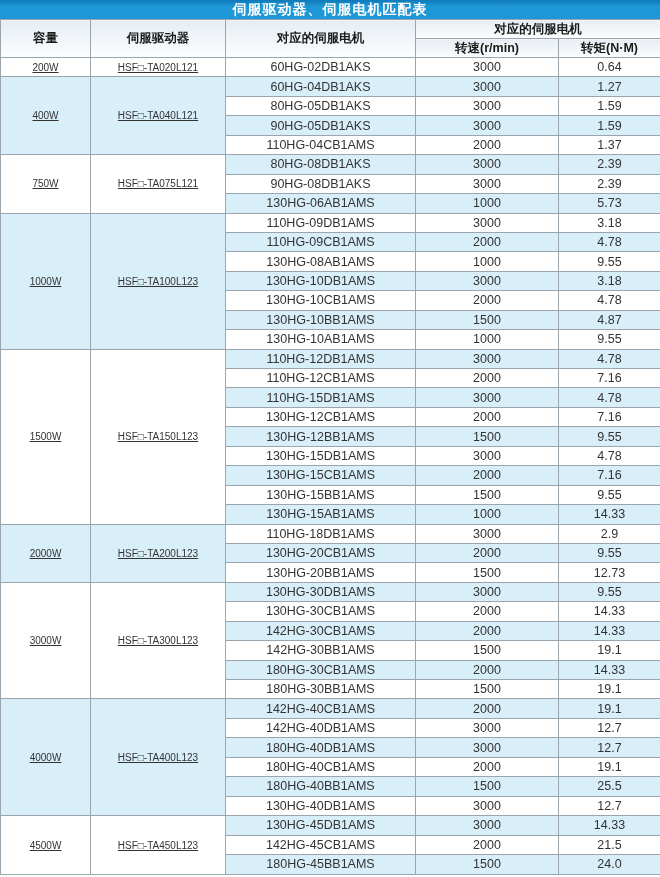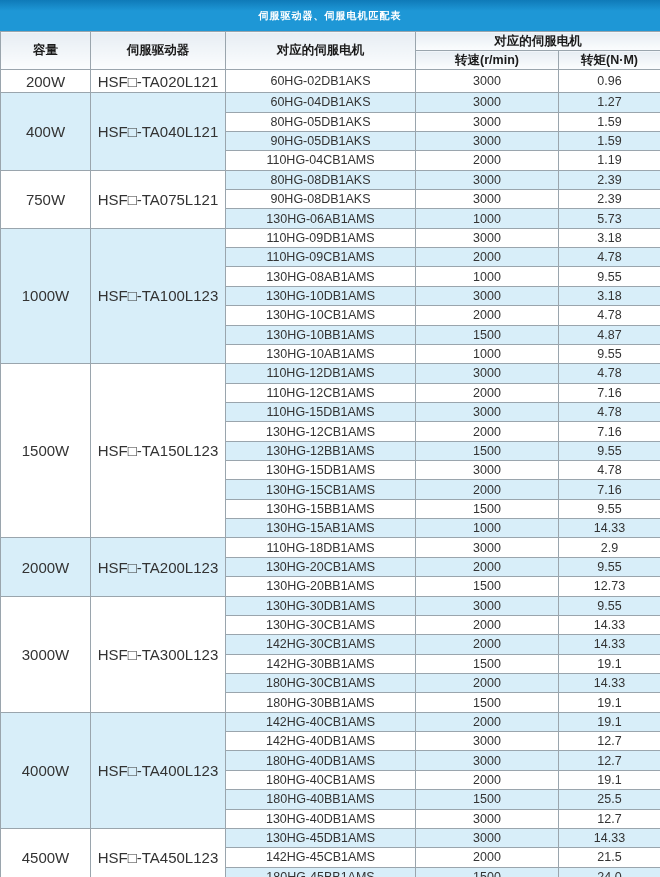--- a/index.html
+++ b/index.html
@@ -3,24 +3,24 @@
 <meta charset="utf-8">
 <style>
   html, body { margin: 0; padding: 0; background: #ffffff; }
   body {
     width: 660px; height: 877px;
     font-family: "Liberation Sans", "DejaVu Sans", sans-serif;
     color: #2b2b2b;
     -webkit-font-smoothing: antialiased;
   }
   .title-bar {
-    width: 660px; height: 31px;
+    width: 660px; height: 19px;
     background: linear-gradient(180deg, #0f7ab8 0%, #1e97d6 35%, #1e97d6 100%);
     color: #ffffff;
-    font-size: 10px; font-weight: bold;
+    font-size: 14px; font-weight: bold;
     display: flex; align-items: center; justify-content: center;
     letter-spacing: 1px;
   }
   table.match-table {
     width: 660px;
     height: 856px;
     border-collapse: collapse;
     table-layout: fixed;
     border: 1px solid #7e8890;
   }
@@ -38,21 +38,21 @@
     font-weight: bold;
     color: #1a1a1a;
     height: 18px;
   }
   .match-table tbody td {
     font-size: 12.5px;
     color: #333333;
     background: #ffffff;
   }
   .match-table tbody td.blue { background: #d8eef9; }
-  .match-table tbody td.cap, .match-table tbody td.drv { font-size: 15px; }
+  .match-table tbody td.cap, .match-table tbody td.drv { font-size: 10px; text-decoration: underline; }
 </style>
 </head>
 <body>
 
 <div class="title-bar">伺服驱动器、伺服电机匹配表</div>
 
 <table class="match-table">
   <colgroup>
     <col style="width:90px">
     <col style="width:135px">
@@ -71,21 +71,21 @@
       <th>转速(r/min)</th>
       <th>转矩(N·M)</th>
     </tr>
   </thead>
   <tbody id="table-body">
       <tr>
         <td rowspan="1" class="cap">200W</td>
         <td rowspan="1" class="drv">HSF□-TA020L121</td>
         <td class="">60HG-02DB1AKS</td>
         <td class="">3000</td>
-        <td class="">0.96</td>
+        <td class="">0.64</td>
       </tr>
       <tr>
         <td rowspan="4" class="cap blue">400W</td>
         <td rowspan="4" class="drv blue">HSF□-TA040L121</td>
         <td class="blue">60HG-04DB1AKS</td>
         <td class="blue">3000</td>
         <td class="blue">1.27</td>
       </tr>
       <tr>
         <td class="">80HG-05DB1AKS</td>
@@ -93,21 +93,21 @@
         <td class="">1.59</td>
       </tr>
       <tr>
         <td class="blue">90HG-05DB1AKS</td>
         <td class="blue">3000</td>
         <td class="blue">1.59</td>
       </tr>
       <tr>
         <td class="">110HG-04CB1AMS</td>
         <td class="">2000</td>
-        <td class="">1.19</td>
+        <td class="">1.37</td>
       </tr>
       <tr>
         <td rowspan="3" class="cap">750W</td>
         <td rowspan="3" class="drv">HSF□-TA075L121</td>
         <td class="blue">80HG-08DB1AKS</td>
         <td class="blue">3000</td>
         <td class="blue">2.39</td>
       </tr>
       <tr>
         <td class="">90HG-08DB1AKS</td>

